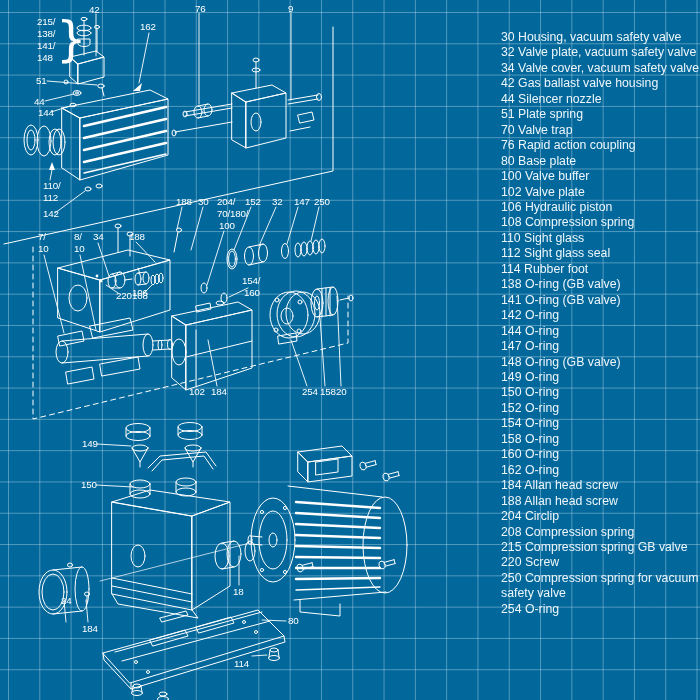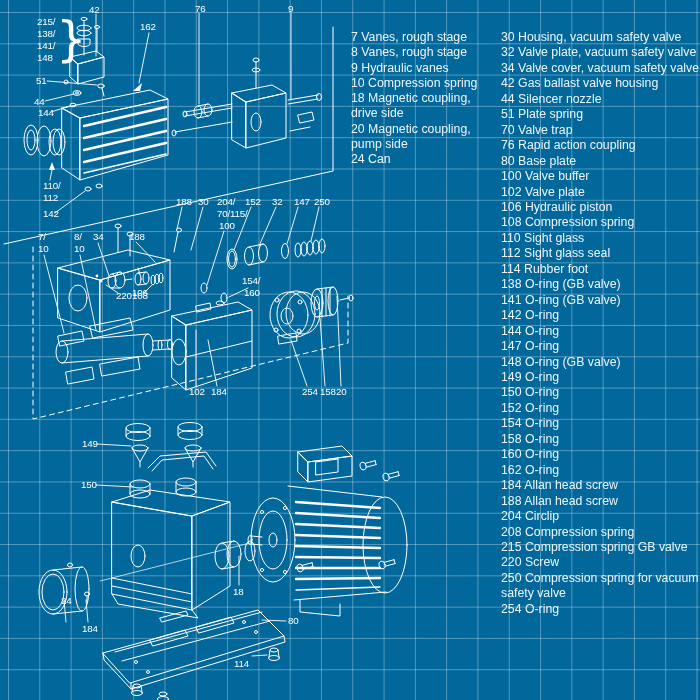--- a/index.html
+++ b/index.html
@@ -421,21 +421,21 @@
       <span class="dlabel" style="left: 74px; top: 232px;">8/</span>
       <span class="dlabel" style="left: 74px; top: 244px;">10</span>
       <span class="dlabel" style="left: 93px; top: 232px;">34</span>
       <span class="dlabel" style="left: 129px; top: 232px;">188</span>
       <span class="dlabel" style="left: 132px; top: 262px; margin-top: 26px;">106</span>
       <span class="dlabel" style="left: 116px; top: 291px;">220</span>
       <span class="dlabel" style="left: 132px; top: 291px;">108</span>
       <span class="dlabel" style="left: 176px; top: 197px;">188</span>
       <span class="dlabel" style="left: 198px; top: 197px;">30</span>
       <span class="dlabel" style="left: 217px; top: 197px;">204/</span>
-      <span class="dlabel" style="left: 217px; top: 209px;">70/115/</span>
+      <span class="dlabel" style="left: 217px; top: 209px;">70/180/</span>
       <span class="dlabel" style="left: 219px; top: 221px;">100</span>
       <span class="dlabel" style="left: 245px; top: 197px;">152</span>
       <span class="dlabel" style="left: 272px; top: 197px;">32</span>
       <span class="dlabel" style="left: 294px; top: 197px;">147</span>
       <span class="dlabel" style="left: 314px; top: 197px;">250</span>
       <span class="dlabel" style="left: 242px; top: 276px;">154/</span>
       <span class="dlabel" style="left: 244px; top: 288px;">160</span>
       <span class="dlabel" style="left: 189px; top: 387px;">102</span>
       <span class="dlabel" style="left: 211px; top: 387px;">184</span>
       <span class="dlabel" style="left: 302px; top: 387px;">254</span>
@@ -443,17 +443,16 @@
       <span class="dlabel" style="left: 336px; top: 387px;">20</span>
       <span class="dlabel" style="left: 82px; top: 439px;">149</span>
       <span class="dlabel" style="left: 81px; top: 480px;">150</span>
       <span class="dlabel" style="left: 233px; top: 587px;">18</span>
       <span class="dlabel" style="left: 61px; top: 596px; text-align: center;">24</span>
       <span class="dlabel" style="left: 82px; top: 624px;">184</span>
       <span class="dlabel" style="left: 288px; top: 616px;">80</span>
       <span class="dlabel" style="left: 234px; top: 651px; margin-top: 8px;">114</span>
     </div>
 
-  <div id="list-left" class="parts-list"><div>7 Vanes, rough stage</div><div>8 Vanes, rough stage</div><div>9 Hydraulic vanes</div><div>10 Compression spring</div><div>18 Magnetic coupling,</div><div>drive side</div><div>20 Magnetic coupling,</div><div>pump side</div><div>24 Can</div></div>
 
   <div id="list-right" class="parts-list"><div>30 Housing, vacuum safety valve</div><div>32 Valve plate, vacuum safety valve</div><div>34 Valve cover, vacuum safety valve</div><div>42 Gas ballast valve housing</div><div>44 Silencer nozzle</div><div>51 Plate spring</div><div>70 Valve trap</div><div>76 Rapid action coupling</div><div>80 Base plate</div><div>100 Valve buffer</div><div>102 Valve plate</div><div>106 Hydraulic piston</div><div>108 Compression spring</div><div>110 Sight glass</div><div>112 Sight glass seal</div><div>114 Rubber foot</div><div>138 O-ring (GB valve)</div><div>141 O-ring (GB valve)</div><div>142 O-ring</div><div>144 O-ring</div><div>147 O-ring</div><div>148 O-ring (GB valve)</div><div>149 O-ring</div><div>150 O-ring</div><div>152 O-ring</div><div>154 O-ring</div><div>158 O-ring</div><div>160 O-ring</div><div>162 O-ring</div><div>184 Allan head screw</div><div>188 Allan head screw</div><div>204 Circlip</div><div>208 Compression spring</div><div>215 Compression spring GB valve</div><div>220 Screw</div><div>250 Compression spring for vacuum</div><div>safety valve</div><div>254 O-ring</div></div>
 
 </div>
 
 </body></html>

